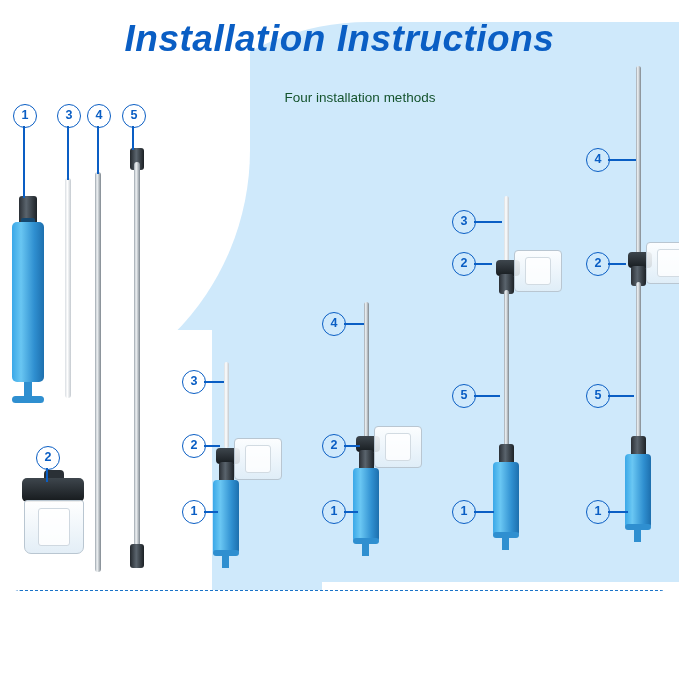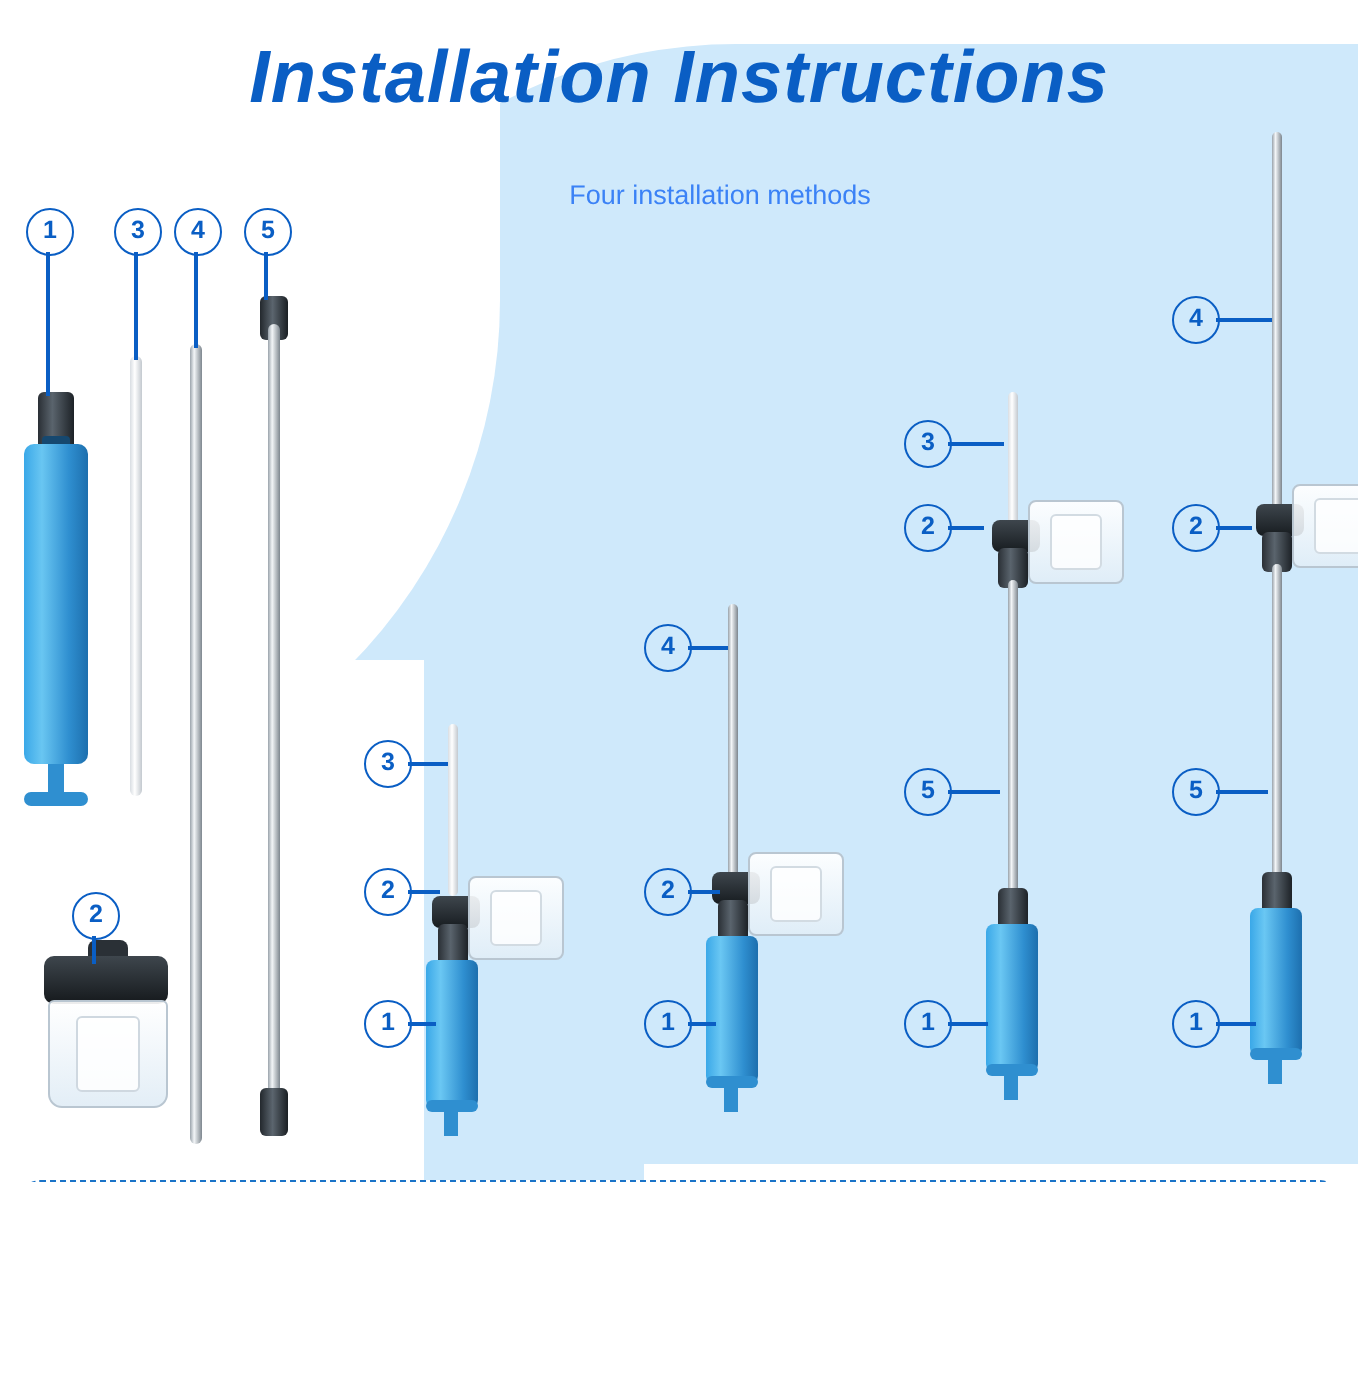--- a/index.html
+++ b/index.html
@@ -57,21 +57,21 @@
     letter-spacing:0.5px;
     z-index:6;
   }
 
   
   .subtitle{
     position:absolute;
     left:160px;top:88px;width:400px;
     text-align:center;
     font-size:13.5px;
-    color:#3b82f6;
+    color:#14532d;
     line-height:1.45;
     z-index:6;
   }
   .subtitle .l1{display:block;}
   .subtitle .l2{display:block;}
   .subtitle .l3{display:block;}
 
   
   .callout{
     position:absolute;

